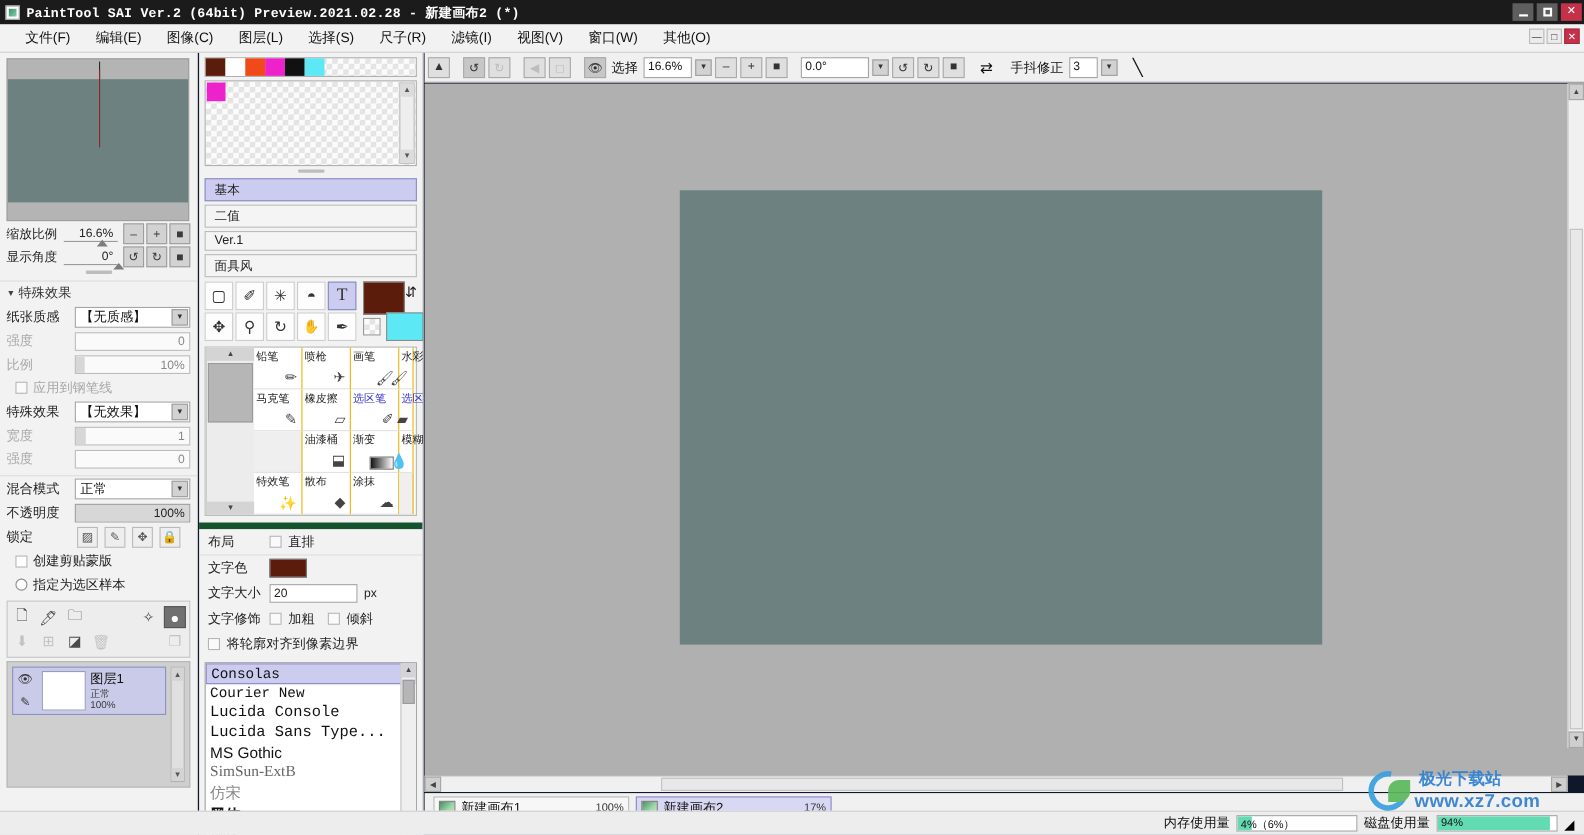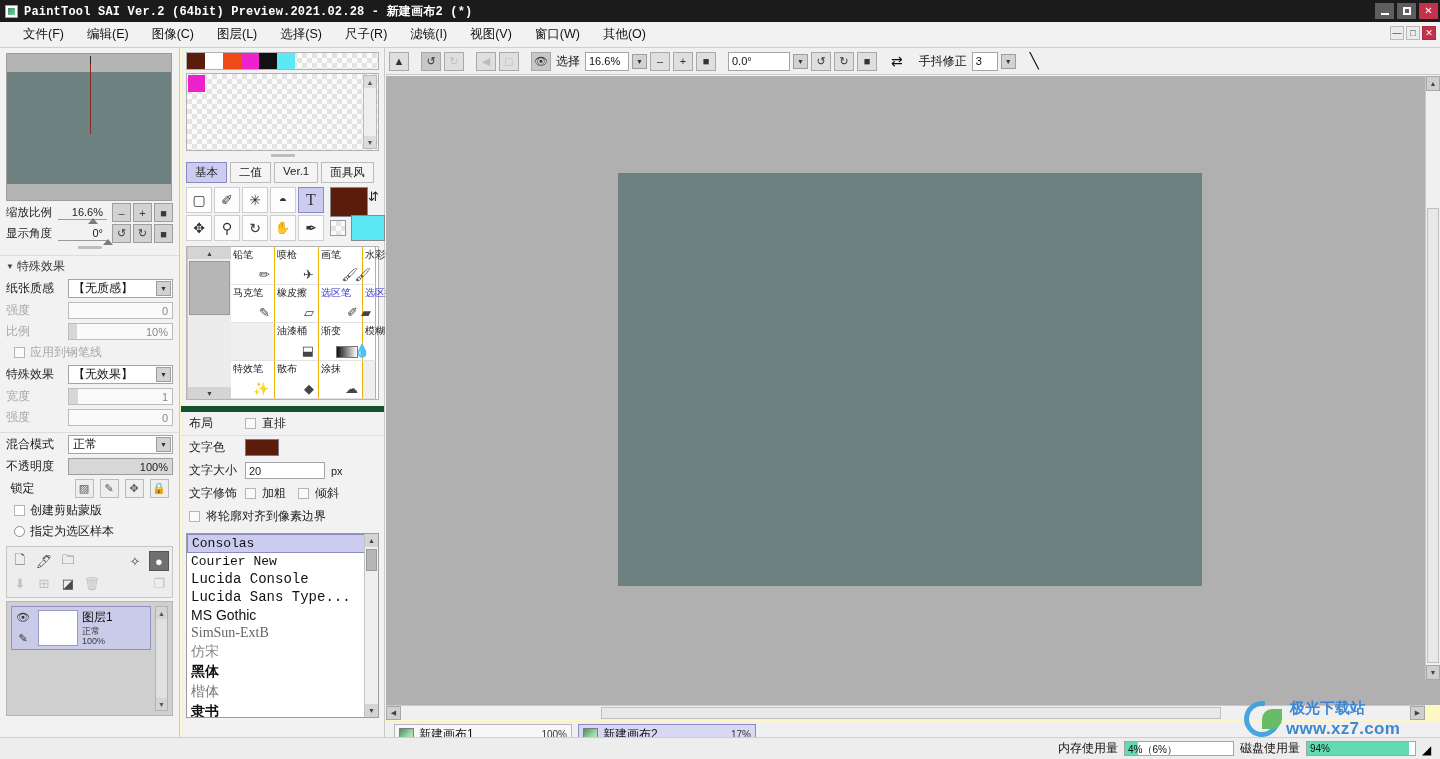--- a/index.html
+++ b/index.html
@@ -4,21 +4,21 @@
 <style>
   * { box-sizing: border-box; margin: 0; padding: 0; }
   html, body {
     width: 1440px; height: 759px;
     font-family: "Liberation Sans", "DejaVu Sans", sans-serif;
     font-size: 12px;
     background: #d8d8d8;
     overflow: hidden;
     -webkit-font-smoothing: none;
   }
-  .app { position: relative; width: 1440px; height: 759px; background: #fef9c3; }
+  .app { position: relative; width: 1440px; height: 759px; background: #0f172a; }
 
   
   .titlebar {
     position: absolute; left: 0; top: 0; width: 1440px; height: 22px;
     background: #1b1b1b; color: #ffffff;
     display: flex; align-items: center;
   }
   .title-icon {
     width: 13px; height: 13px; margin-left: 5px; margin-right: 6px;
     background: #ffffff; border: 1px solid #9aa0a6; position: relative;
@@ -118,21 +118,21 @@
     justify-content: flex-end; padding-right: 4px; position: relative; overflow: hidden;
   }
   .numfield .fill { position: absolute; left: 0; top: 0; height: 100%; background: #d7d7d7; }
   .numfield.active { color: #222; border-color: #9d9d9d; }
   .chk { width: 11px; height: 11px; border: 1px solid #b5b5b5; background: #fafafa; display:inline-block; }
   .chk.on { background: #fff; }
   .radio { width: 11px; height: 11px; border: 1px solid #8d8d8d; border-radius: 50%; background: #fff; display:inline-block; }
   .chk-row { display: flex; align-items: center; gap: 5px; padding: 2px 6px 2px 14px; font-size: 12px; color: #222; }
   .chk-row.dim { color: #a8a8a8; }
 
-  .lock-row { display: flex; align-items: center; padding: 2px 6px; gap: 6px; justify-content: center; }
+  .lock-row { display: flex; align-items: center; padding: 2px 6px; gap: 6px; }
   .lock-btn {
     width: 19px; height: 19px; background: #eee; border: 1px solid #bbb;
     display: flex; align-items: center; justify-content: center; font-size: 11px; color: #555;
   }
 
   .layer-toolbar {
     margin: 4px 6px 0 6px; background: #ededed; border: 1px solid #c6c6c6; padding: 3px;
   }
   .lt-row { display: flex; align-items: center; gap: 4px; height: 22px; }
   .lt-btn {
@@ -190,21 +190,21 @@
     position: absolute; right: -16px; top: 3px; font-size: 9px; color: #333;
   }
   .swatch-panel {
     margin: 3px 5px 0 5px; height: 78px; border: 1px solid #b0b0b0; position: relative;
   }
   .swatch-panel .mag { position: absolute; left: 1px; top: 1px; width: 17px; height: 17px; background: #ee22cc; }
   .sp-scroll { position: absolute; right: 1px; top: 1px; bottom: 1px; width: 14px; background: #eee; border: 1px solid #bcbcbc; }
   .sp-scroll .up,.sp-scroll .dn{ height:12px; display:flex;align-items:center;justify-content:center;font-size:7px;color:#555;background:#dcdcdc;}
   .sp-scroll .dn{ position:absolute;bottom:0;left:0;right:0;}
 
-  .tabrow { display: flex; gap: 3px; padding: 4px 5px 2px 5px; }
+  .tabrow { display: flex; gap: 3px; padding: 4px 5px 2px 5px; flex-direction: column; }
   .tab {
     padding: 2px 8px; font-size: 11.5px; background: #f4f4f4; border: 1px solid #bbb; color: #222;
   }
   .tab.active { background: #ccccf0; border-color: #8a8ac0; }
 
   .toolgrid { padding: 2px 5px 0 5px; display: flex; gap: 6px; }
   .tg-left { display: grid; grid-template-columns: repeat(5, 26px); grid-auto-rows: 26px; gap: 2px; }
   .tool-cell {
     border: 1px solid #cdcdcd; background: #fdfdfd; display: flex; align-items: center;
     justify-content: center; font-size: 14px; color: #333;

